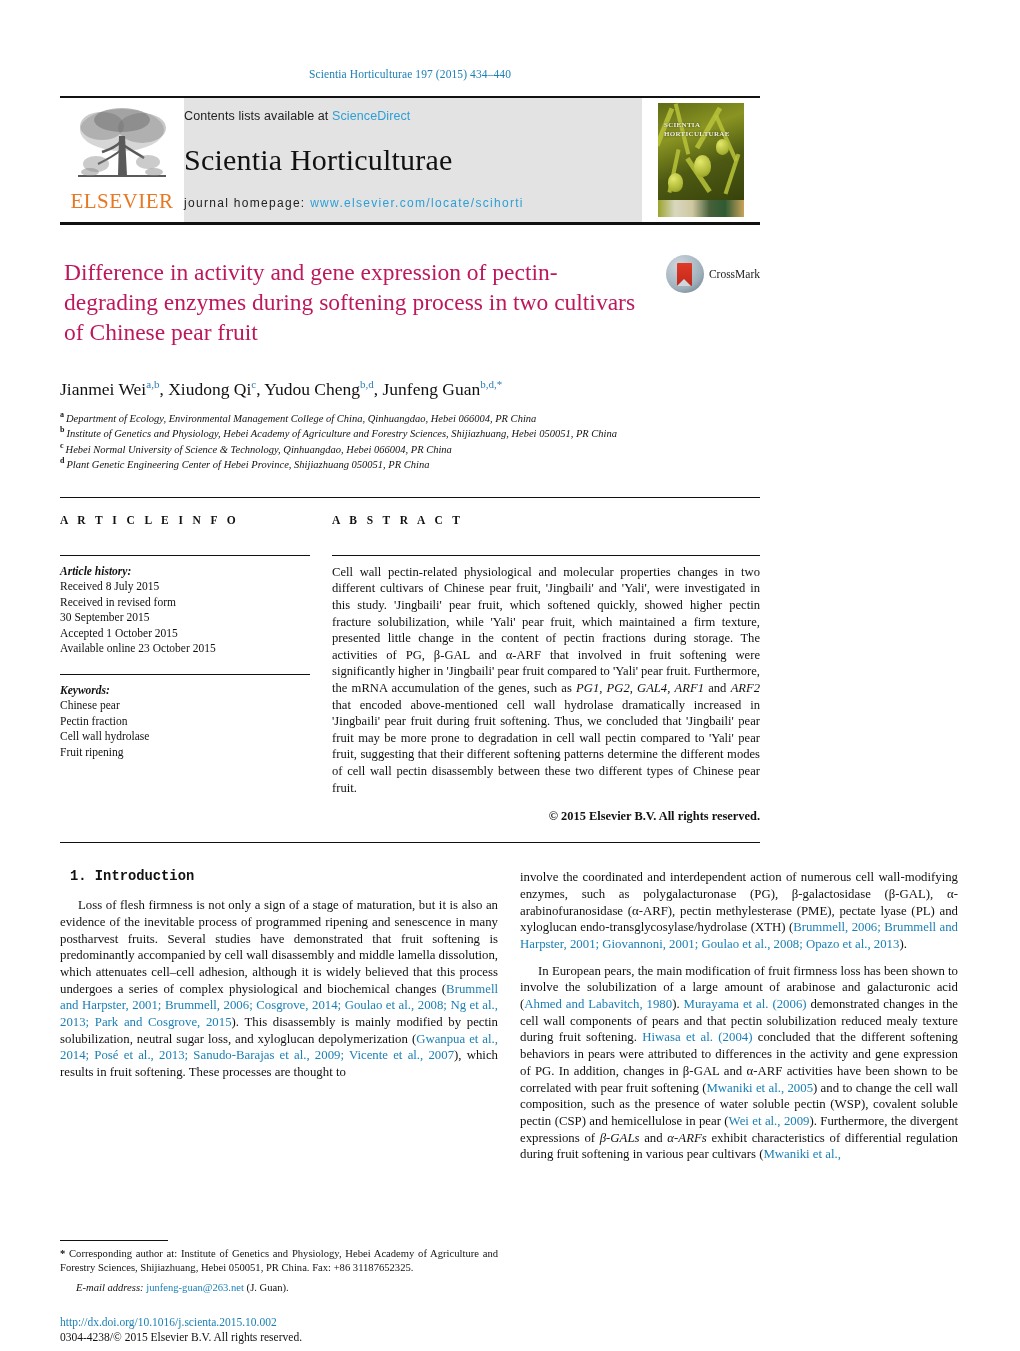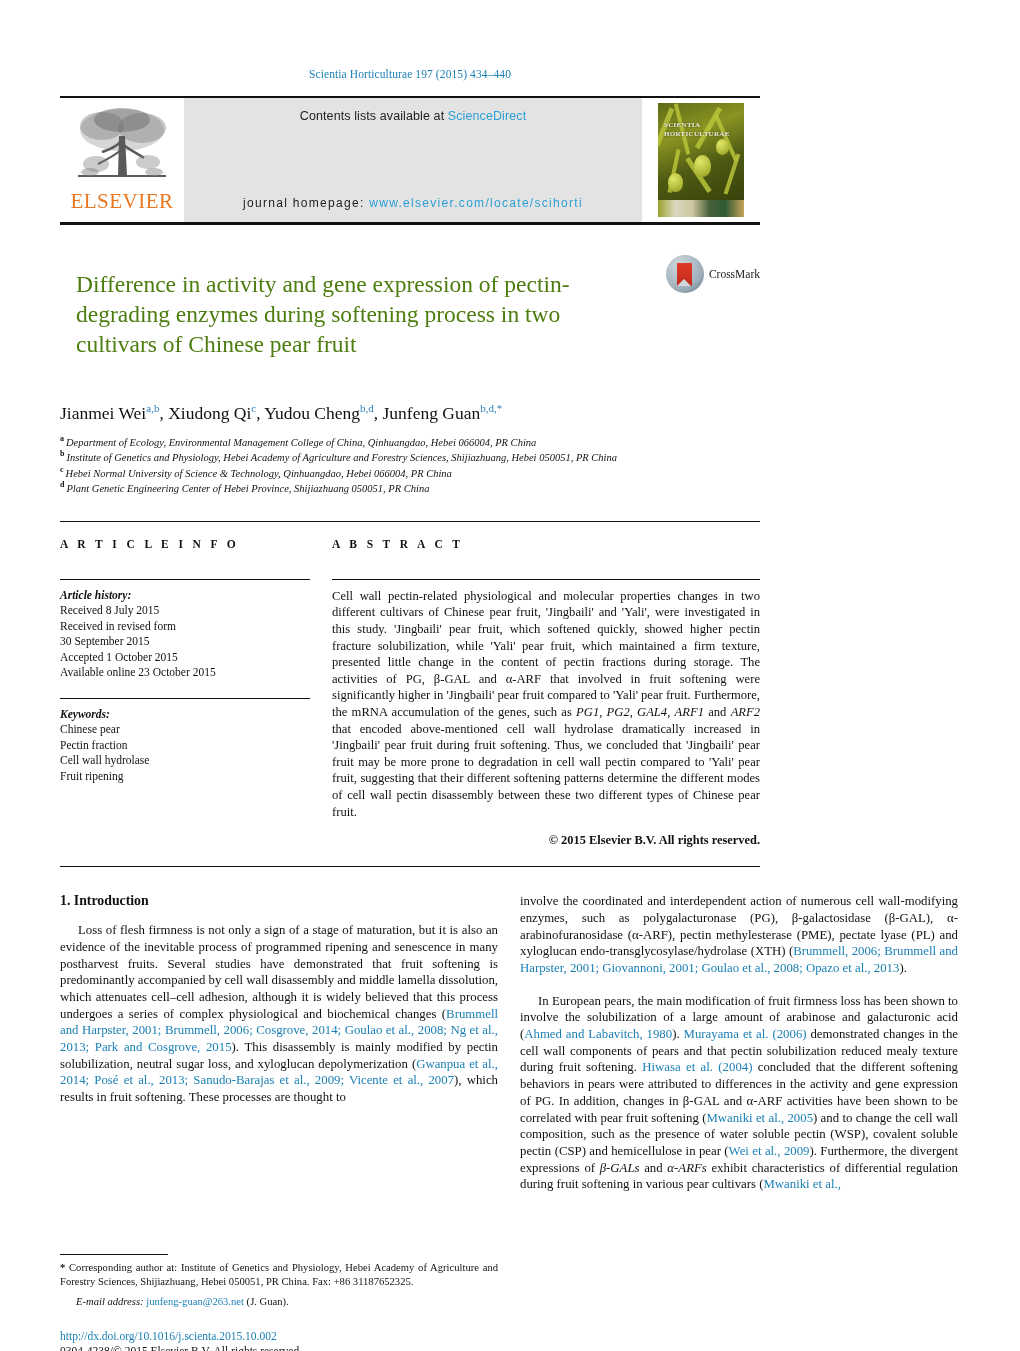--- a/index.html
+++ b/index.html
@@ -59,21 +59,20 @@
     letter-spacing: 0.5px;
     color: #E87722;
     line-height: 1;
     margin-top: 1px;
   }
   .center-block {
     flex: 1 1 auto;
     background: #e3e3e3;
     display: flex;
     flex-direction: column;
-    align-items: center;
     justify-content: space-between;
     padding: 11px 0 12px 0;
   }
   .contents-line {
     font-family: "Liberation Sans", sans-serif;
     font-size: 12.5px;
     color: #222;
     letter-spacing: 0.1px;
   }
   .contents-line .sd-link { color: #2c9fd6; }
@@ -144,22 +143,22 @@
     align-items: flex-start;
   }
   .title-text {
     flex: 1 1 auto;
     padding-right: 12px;
   }
   .paper-title {
     font-family: "Liberation Serif", serif;
     font-size: 23.5px;
     line-height: 30px;
-    color: #4d7c0f;
-    margin: 16px;
+    color: #be185d;
+    margin: 4px;
     font-weight: normal;
     max-width: 700px;
   }
   .crossmark {
     flex: 0 0 auto;
     display: flex;
     align-items: center;
     gap: 5px;
     margin-top: 2px;
   }
@@ -265,44 +264,44 @@
   }
 
   
   .body-cols {
     margin: 26px 60px 0 60px;
     display: flex;
     gap: 22px;
   }
   .bcol { width: 438px; flex: 0 0 438px; position: relative; }
   h2.section-title {
-    font-family: Liberation Serif, serif;
+    font-family: Liberation Mono, monospace;
     font-size: 13.8px;
     font-weight: bold;
-    margin: 0 0 13px 0;
+    margin: 0 0 13px 10px;
     color: #111;
   }
   p.para {
     font-family: "Liberation Serif", serif;
     font-size: 12.8px;
     line-height: 16.7px;
     text-align: justify;
     margin: 0 0 0 0;
     text-indent: 18px;
     color: #111;
   }
-  p.para + p.para { margin-top: 16px; }
+  p.para + p.para { margin-top: 10px; }
   .cite { color: #1a7fb5; }
   .ital { font-style: italic; }
 
   
   .footnote-block {
     position: absolute;
     left: 0;
-    bottom: 14px;
+    bottom: 4px;
     width: 438px;
   }
   .fn-rule {
     width: 108px;
     border-top: 1px solid #111;
     margin-bottom: 6px;
   }
   .fn-text {
     font-family: "Liberation Serif", serif;
     font-size: 10.6px;
@@ -356,20 +355,21 @@
             <ellipse cx="82" cy="68" rx="9" ry="4" fill="#8a8a8a" opacity="0.5"></ellipse>
           </g>
         </svg>
         <div class="elsevier-word">ELSEVIER</div>
       </div>
 
       <div class="center-block">
         <div class="contents-line">
           <span>Contents lists available at </span><span class="sd-link">ScienceDirect</span>
         </div>
+        <div class="journal-title">Scientia Horticulturae</div>
         <div class="homepage-line">
           <span>journal homepage: </span><span class="hp-url">www.elsevier.com/locate/scihorti</span>
         </div>
       </div>
 
       <div class="cover-block">
         <div class="cover-thumb">
           <div class="leaf" style="left:4px;  top:4px;  width:5px; height:40px; transform:rotate(22deg);"></div>
           <div class="leaf" style="left:22px; top:0px;  width:4px; height:52px; transform:rotate(-14deg);"></div>
           <div class="leaf" style="left:48px; top:2px;  width:5px; height:46px; transform:rotate(30deg);"></div>

